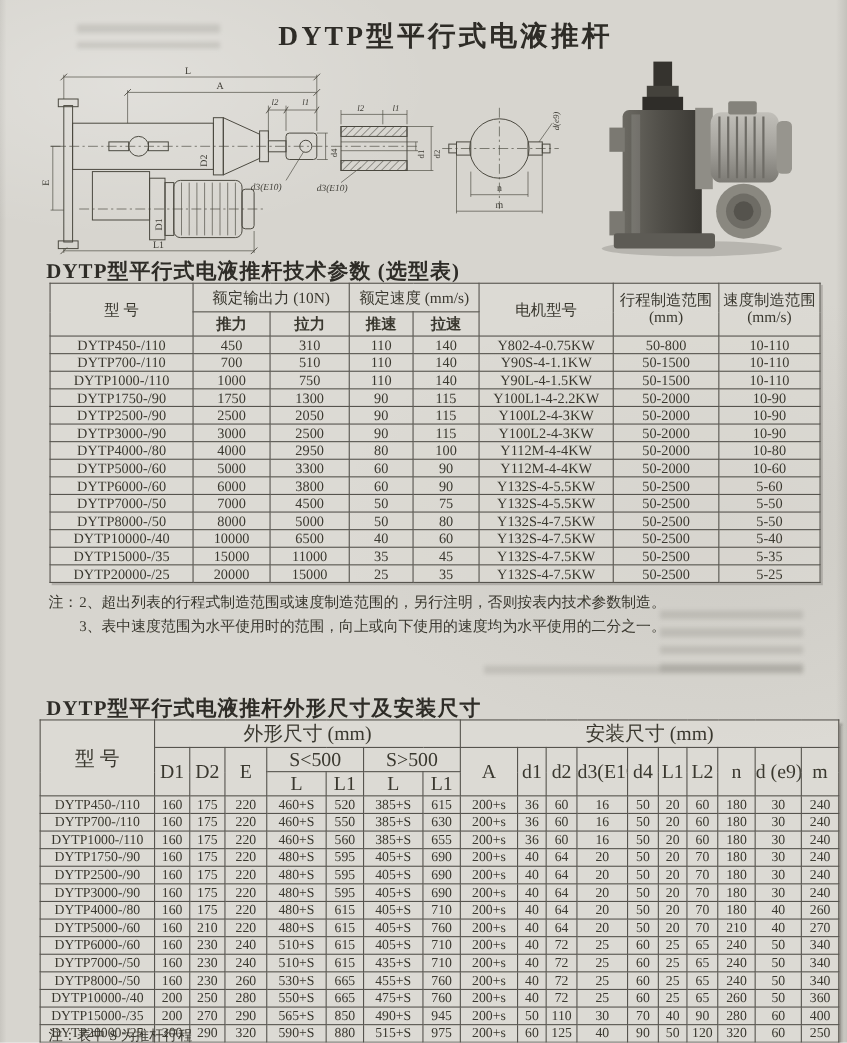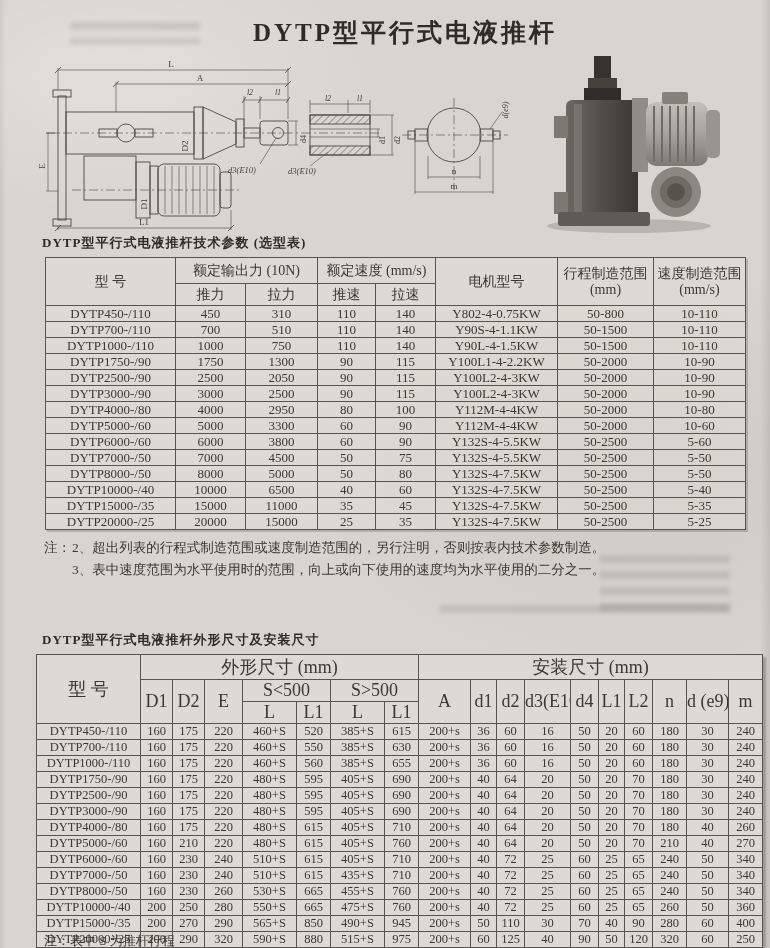--- a/index.html
+++ b/index.html
@@ -14,34 +14,34 @@
     font-family:"Liberation Serif","DejaVu Serif",serif;
     color:#34322d;
   }
   .title{
     position:absolute; top:16px; left:0; right:0; text-align:center;
     font-size:25px; font-weight:bold; letter-spacing:3px; color:#2e2c27;margin-left:40px;
   }
   .drawing{ position:absolute; left:38px; top:60px; width:486px; height:176px; }
   .photo{ position:absolute; left:524px; top:54px; width:240px; height:182px; }
   .caption{
-    position:absolute; left:42px; font-size:13px; font-weight:bold; color:#2e2c27;
+    position:absolute; left:42px; font-size:19px; font-weight:bold; color:#2e2c27;
     letter-spacing:1px;
   }
   .cap1{ top:234px; }
   .cap2{ top:631px; }
   table{ border-collapse:collapse; table-layout:fixed; position:absolute;
          background:rgba(226,224,218,.45); }
   th,td{ border:1px solid #56544e; text-align:center; padding:0; overflow:hidden;
          white-space:nowrap; font-weight:normal; color:#3a382f; }
   .t1{ left:45px; top:257px; width:700px; box-shadow:2px 2px 0 rgba(70,68,62,.25); }
   .t1 th{ font-size:14px; }
   .t1 td{ font-size:13px; height:15px; line-height:15px; }
   .t1 thead tr:first-child th{ height:25px; }
-  .t1 thead tr:last-child th{ height:21px; }
+  .t1 thead tr:last-child th{ height:21px;font-weight:bold; }
   .t2{ left:36px; top:654px; width:726px; box-shadow:3px 3px 2px rgba(60,58,52,.35); }
   .t2 th{ font-size:18px; }
   .t2 td{ font-size:12.5px; height:15px; line-height:15px; }
   .t2 thead tr:nth-child(1) th{ height:18px; }
   .t2 thead tr:nth-child(2) th{ height:19px; }
   .t2 thead tr:nth-child(3) th{ height:15px; }
   .hdr2{ line-height:16px; display:block; }
   .notes{
     position:absolute; left:44px; top:537px; width:676px;
     font-size:13.5px; line-height:21.5px; color:#3a382f;

